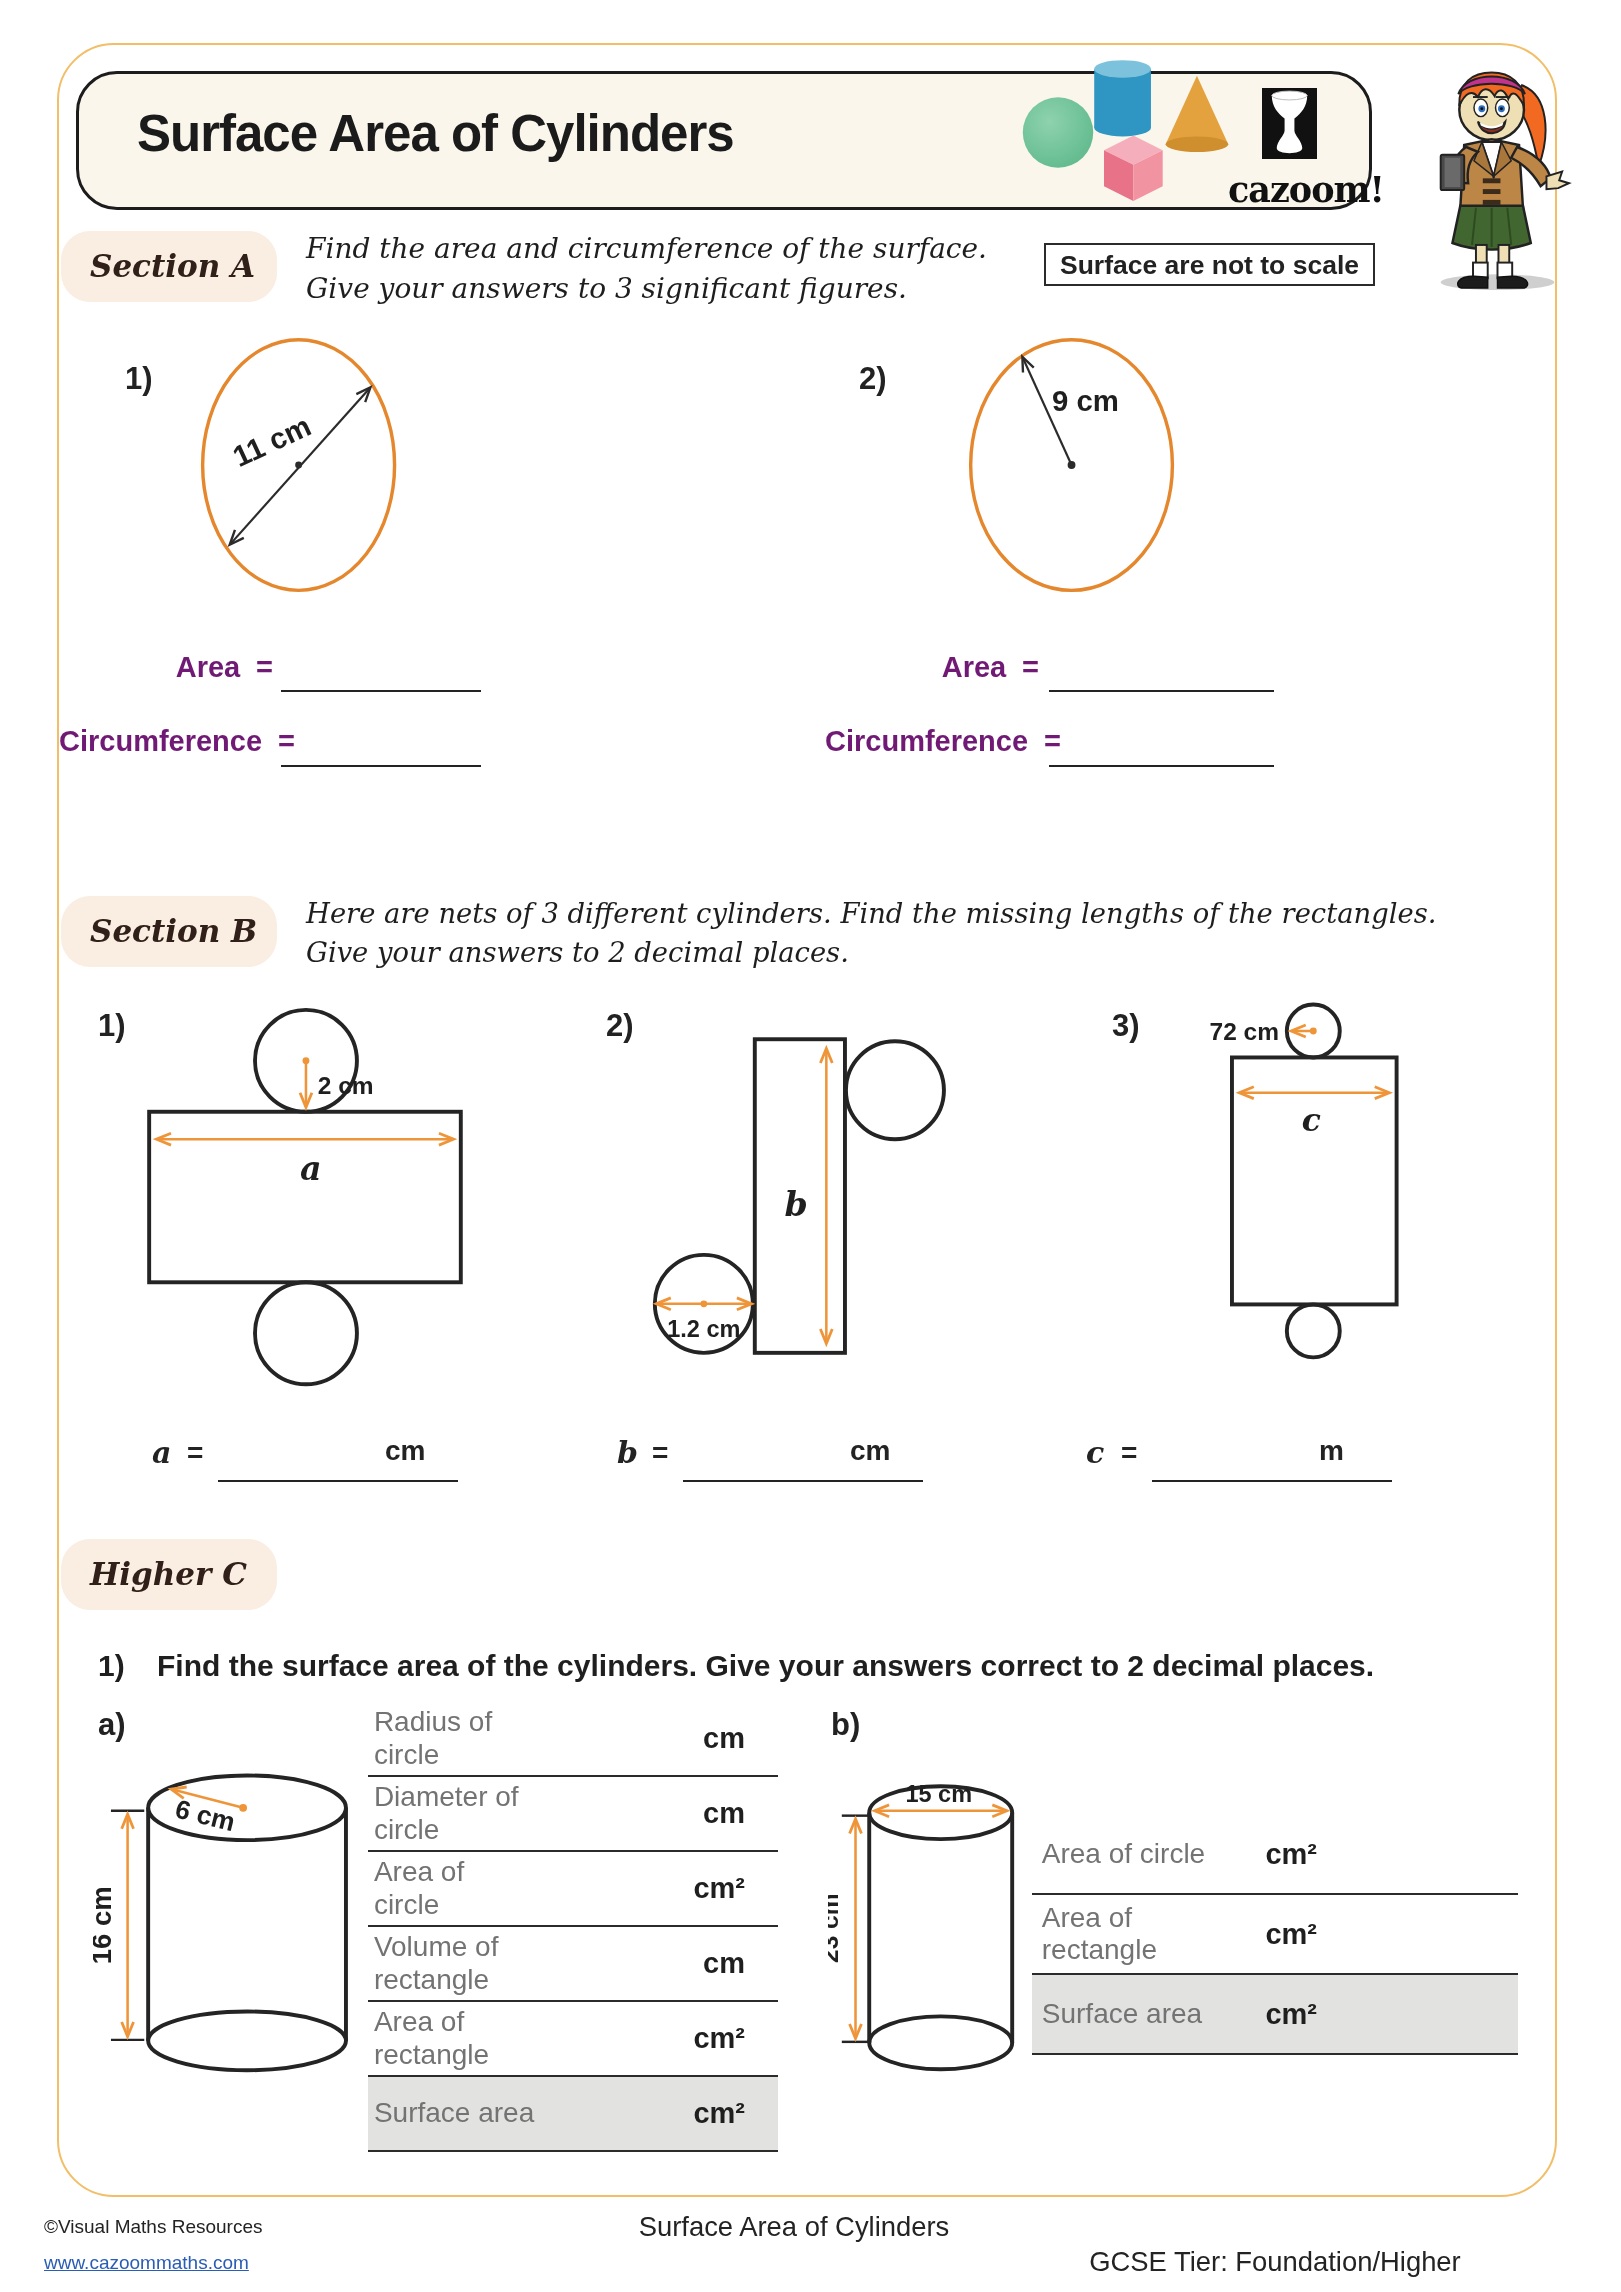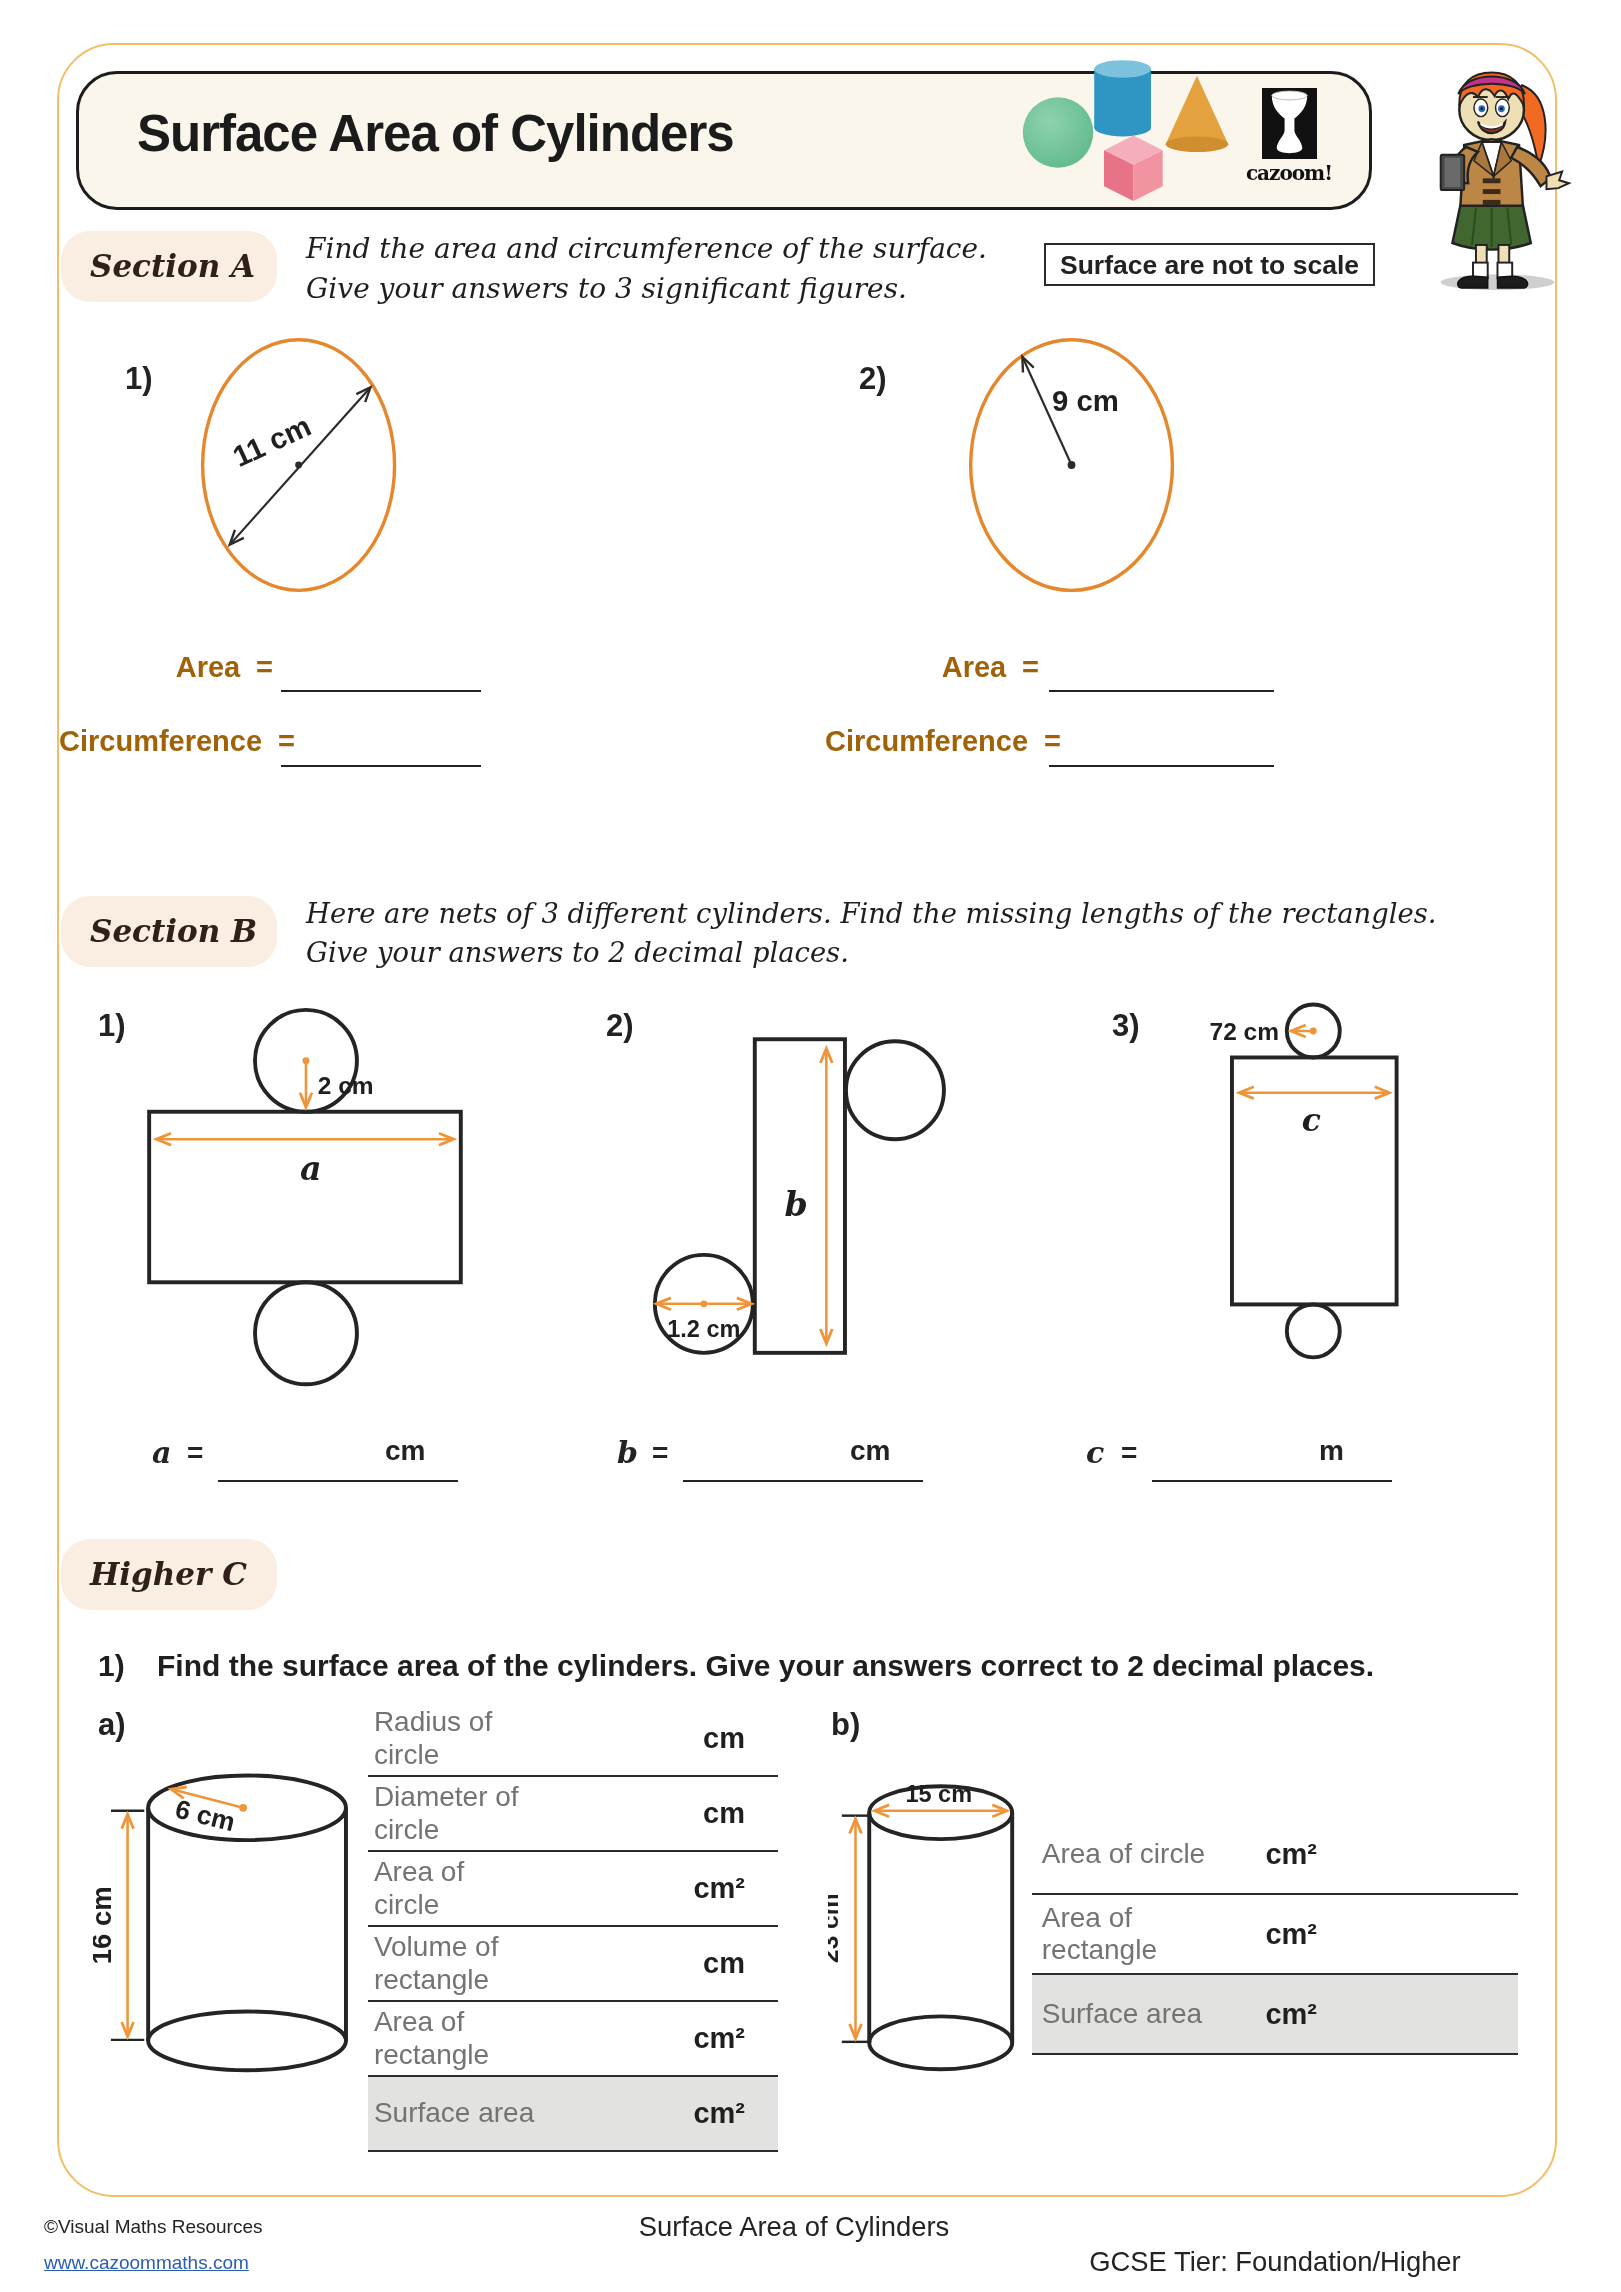--- a/index.html
+++ b/index.html
@@ -4,28 +4,28 @@
 <style>
   html,body{margin:0;padding:0}
   body{width:1621px;height:2293px;position:relative;background:#ffffff;
        font-family:"Liberation Sans",sans-serif;color:#232323;overflow:hidden}
   .abs{position:absolute}
   .border-frame{left:57px;top:43px;width:1496px;height:2150px;border:2.9px solid #F2BE68;border-radius:57px}
   .header-box{left:76px;top:71px;width:1290px;height:133px;background:#FAF6EC;border:3.9px solid #1c1c1c;border-radius:41px}
   .title{left:137px;top:104px;font-size:51px;font-weight:bold;letter-spacing:-1px;color:#1b1b1b;white-space:nowrap}
   .logo-wrap{left:1228px;top:88px;width:122px;text-align:center}
   .logo-black{margin:0 auto;width:55px;height:71px;background:#111}
-  .logo-text{font-family:"DejaVu Serif",serif;font-weight:bold;font-size:20px;letter-spacing:-1px;color:#111;margin-top:2px}
+  .logo-text{font-family:"DejaVu Serif",serif;font-weight:bold;font-size:35px;letter-spacing:-1px;color:#111;margin-top:10px}
   .notice-box{left:1044px;top:243px;width:331px;height:43px;border:2.9px solid #2b2b2b;text-align:center;line-height:41px;
               font-size:26.5px;font-weight:bold;color:#222;box-sizing:border-box;background:#fff}
   .pill{width:216px;height:71px;background:#FAEDE1;border-radius:29px;font-family:"DejaVu Serif",serif;font-style:italic;
         font-weight:bold;font-size:31px;color:#312019;line-height:71px;padding-left:29px;box-sizing:border-box;white-space:nowrap}
   .instr{font-family:"DejaVu Serif",serif;font-style:italic;font-size:28px;color:#1e1e1e;line-height:39px;white-space:nowrap}
   .qnum{font-size:31px;font-weight:bold;color:#222;white-space:nowrap}
-  .anslabel{font-size:29px;font-weight:bold;color:#a16207;text-align:right;word-spacing:7.8px;white-space:nowrap}
+  .anslabel{font-size:29px;font-weight:bold;color:#701a75;text-align:right;word-spacing:7.8px;white-space:nowrap}
   .ansline{border-top:2.9px solid #232323;height:0}
   .ansgroup{height:53px}
   .ag-var{position:absolute;left:0;top:0;font-family:"DejaVu Serif",serif;font-style:italic;font-weight:bold;font-size:30px}
   .ag-eq{position:absolute;left:35px;top:2px;font-size:28px;font-weight:bold}
   .ag-line{position:absolute;left:66px;top:45px;width:240px;border-top:2.9px solid #232323}
   .ag-unit{position:absolute;left:233px;top:0;font-size:28px;font-weight:bold}
   .sec-c-q{font-size:30px;font-weight:bold;color:#1f1f1f;white-space:nowrap}
   .wrow{display:flex;align-items:center;border-bottom:2.9px solid #2b2b2b;box-sizing:border-box}
   .wrow .lbl{font-size:28px;font-weight:normal;line-height:1.15;color:#737373}
   .wrow .cell-blank{flex:1;height:100%}

